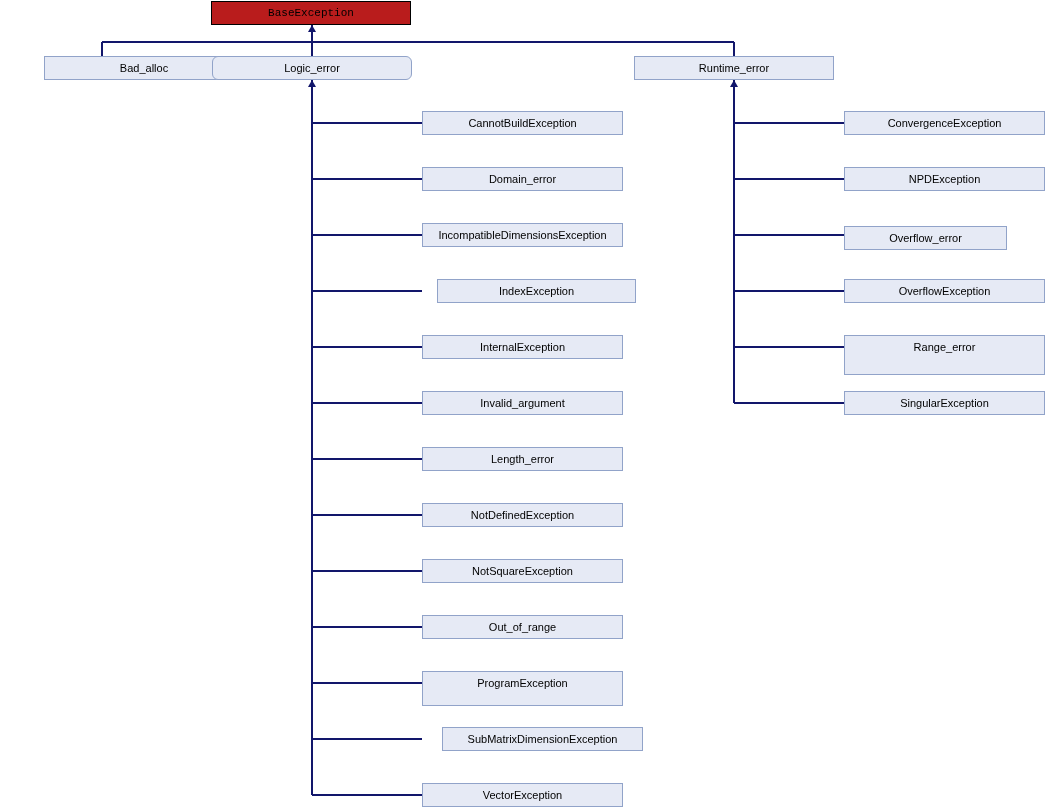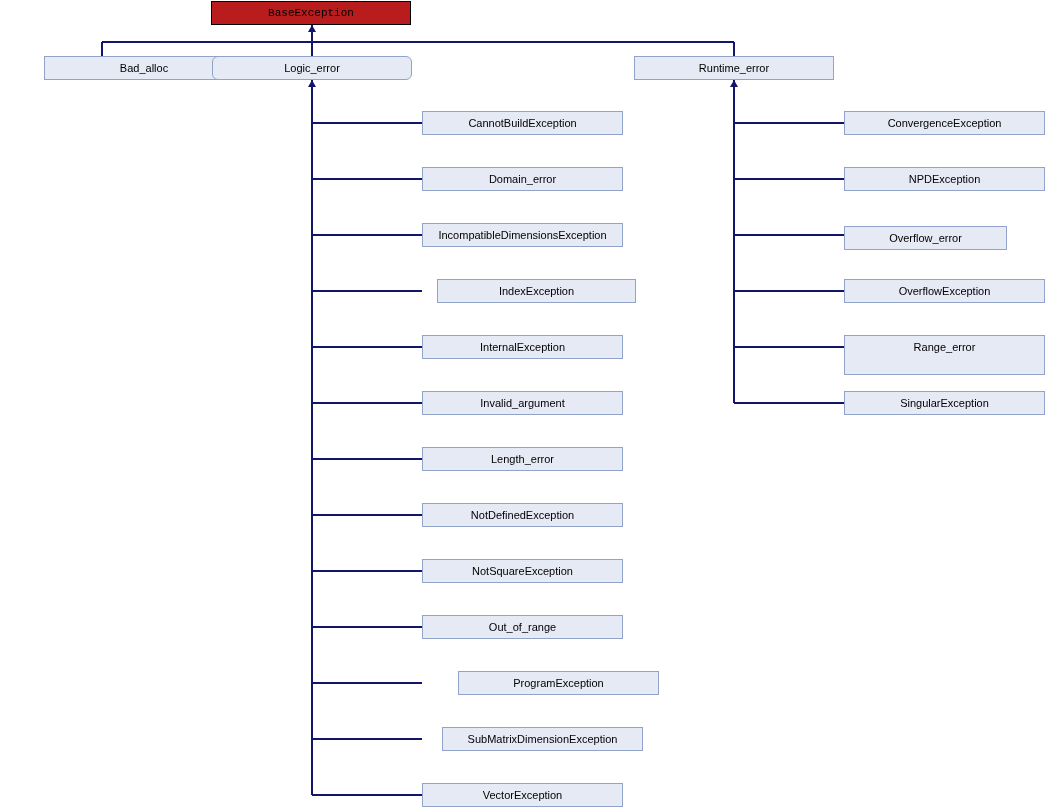--- a/index.html
+++ b/index.html
@@ -95,21 +95,21 @@
       <div class="node child" style="left: 422px; top: 111px; width: 201px; height: 24px;">CannotBuildException</div>
       <div class="node child" style="left: 422px; top: 167px; width: 201px; height: 24px;">Domain_error</div>
       <div class="node child" style="left: 422px; top: 223px; width: 201px; height: 24px;">IncompatibleDimensionsException</div>
       <div class="node child" style="left: 422px; top: 279px; width: 199px; height: 24px; margin-left: 15px;">IndexException</div>
       <div class="node child" style="left: 422px; top: 335px; width: 201px; height: 24px;">InternalException</div>
       <div class="node child" style="left: 422px; top: 391px; width: 201px; height: 24px;">Invalid_argument</div>
       <div class="node child" style="left: 422px; top: 447px; width: 201px; height: 24px;">Length_error</div>
       <div class="node child" style="left: 422px; top: 503px; width: 201px; height: 24px;">NotDefinedException</div>
       <div class="node child" style="left: 422px; top: 559px; width: 201px; height: 24px;">NotSquareException</div>
       <div class="node child" style="left: 422px; top: 615px; width: 201px; height: 24px;">Out_of_range</div>
-      <div class="node child" style="left: 422px; top: 671px; width: 201px; height: 24px; margin-left: 36px;">ProgramException</div>
+      <div class="node child" style="left: 422px; top: 671px; width: 201px; height: 35px;">ProgramException</div>
       <div class="node child" style="left: 422px; top: 727px; width: 201px; height: 24px; margin-left: 20px;">SubMatrixDimensionException</div>
       <div class="node child" style="left: 422px; top: 783px; width: 201px; height: 24px;">VectorException</div>
       <div class="node child" style="left: 844px; top: 111px; width: 201px; height: 24px;">ConvergenceException</div>
       <div class="node child" style="left: 844px; top: 167px; width: 201px; height: 24px;">NPDException</div>
       <div class="node child" style="left: 844px; top: 226px; width: 163px; height: 24px;">Overflow_error</div>
       <div class="node child" style="left: 844px; top: 279px; width: 201px; height: 24px;">OverflowException</div>
       <div class="node child" style="left: 844px; top: 335px; width: 201px; height: 40px;">Range_error</div>
       <div class="node child" style="left: 844px; top: 391px; width: 201px; height: 24px;">SingularException</div>
     </div>
 

